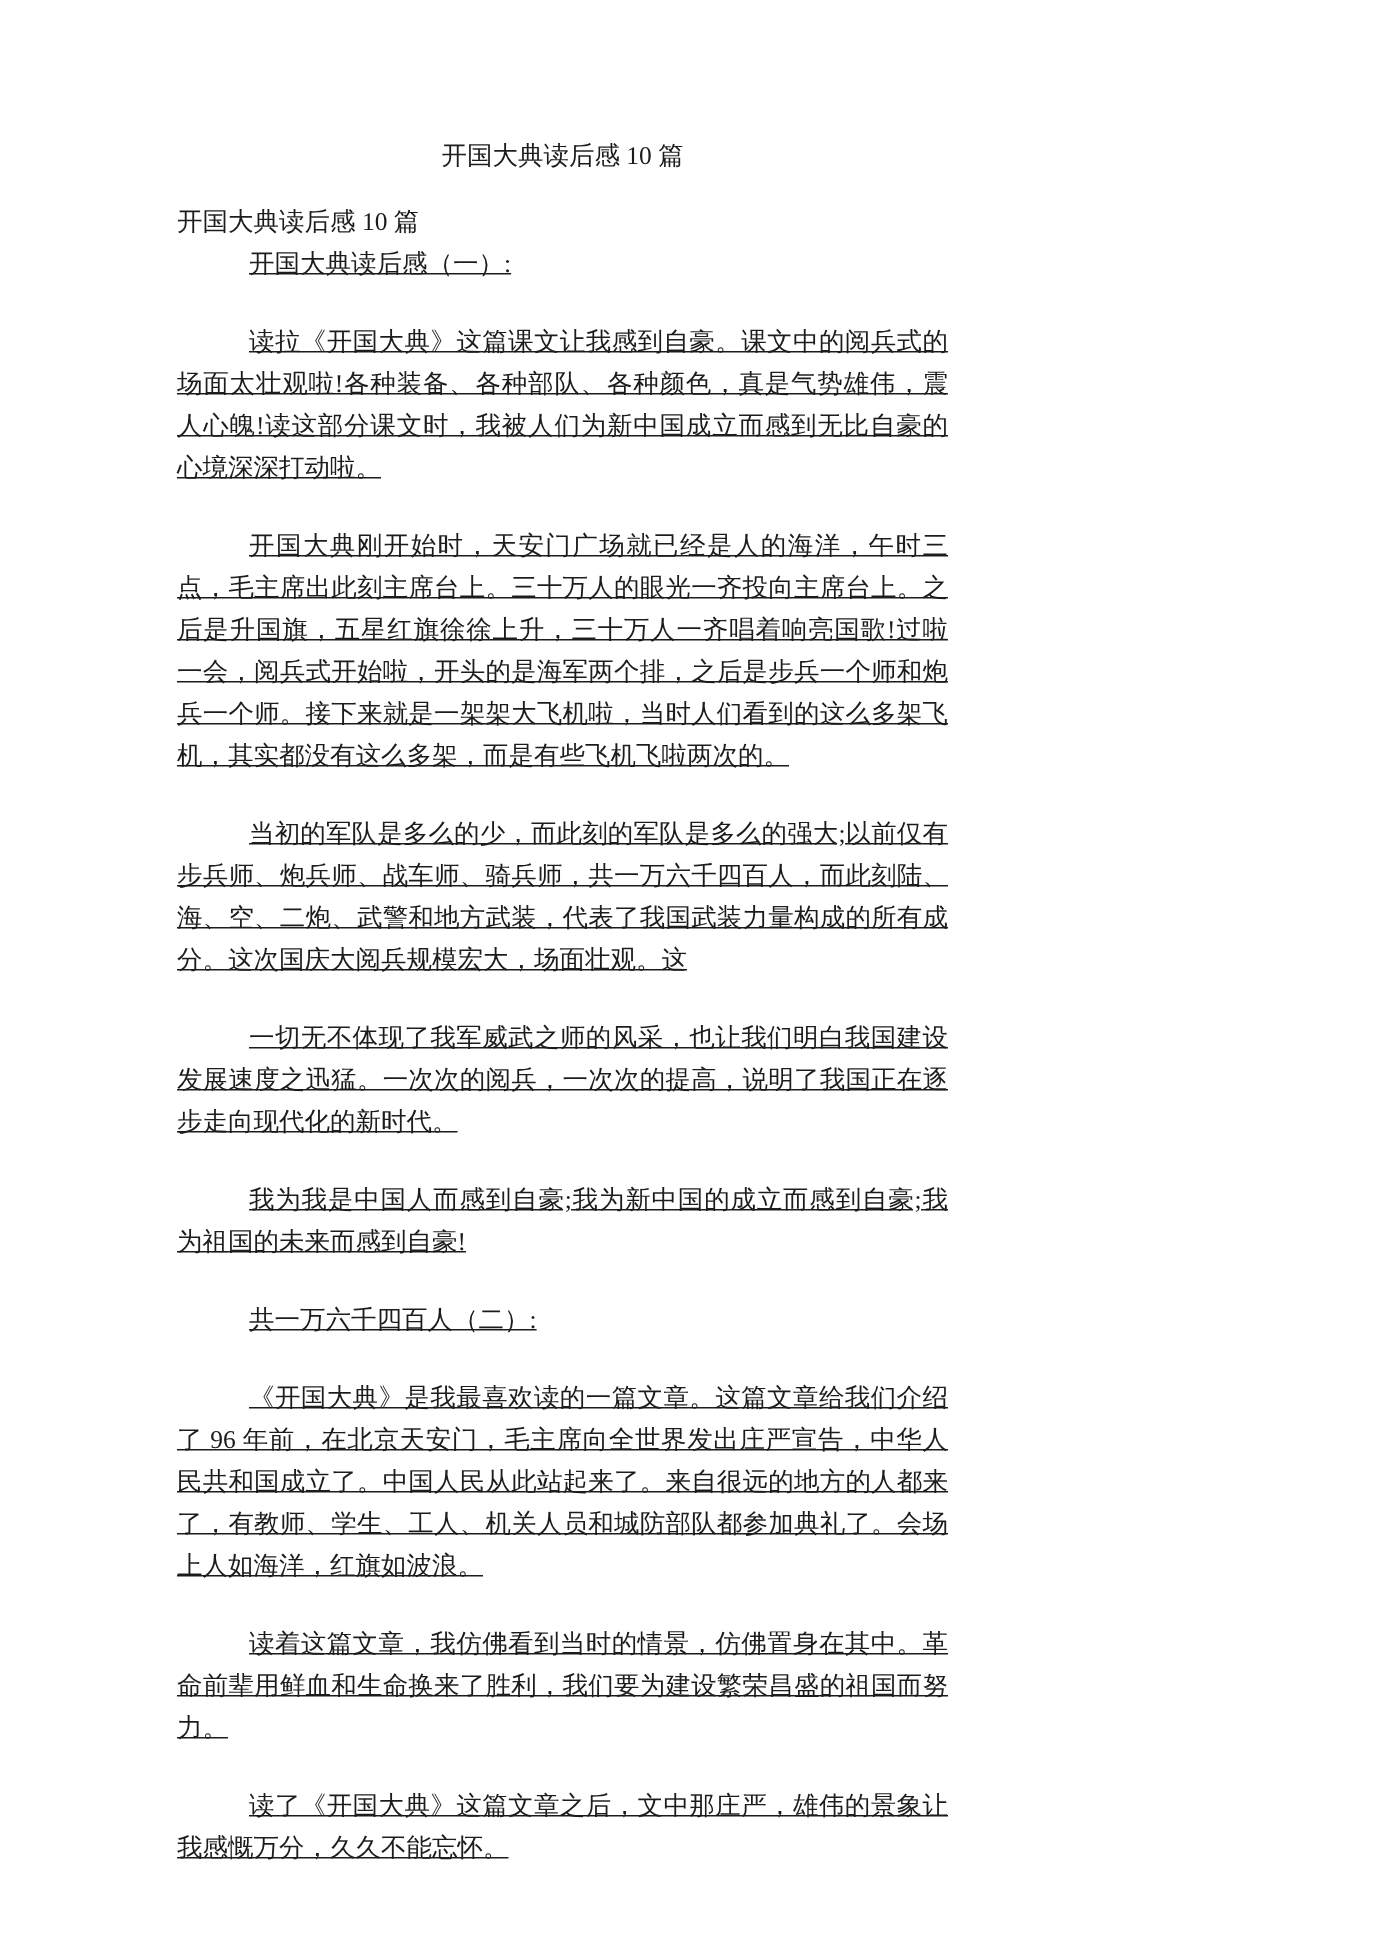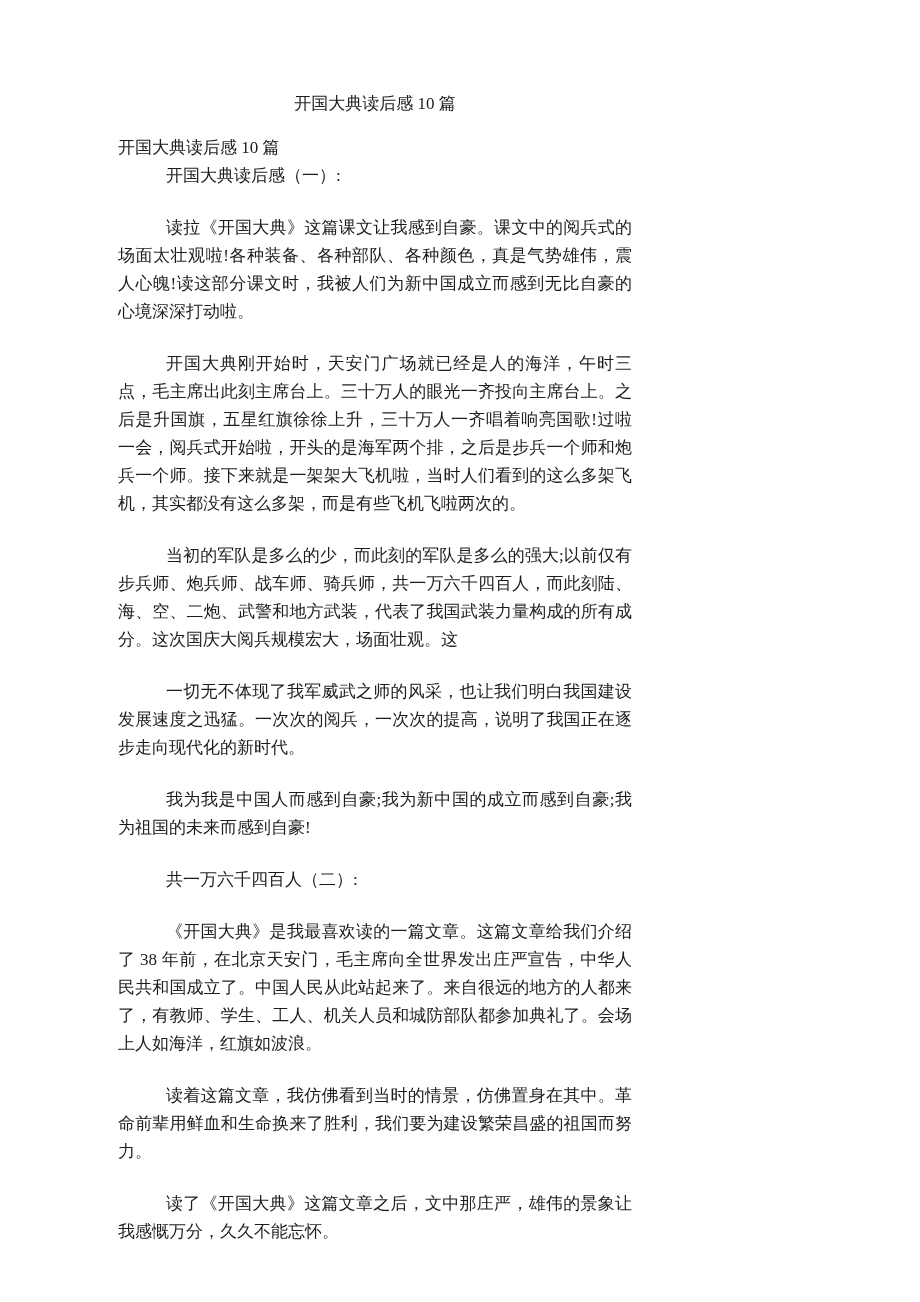--- a/index.html
+++ b/index.html
@@ -26,38 +26,40 @@
   }
   .doc-title {
     text-align: center;
     margin-bottom: 16px;
   }
   .subtitle {
     text-align: left;
   }
   .heading {
     text-indent: 48px;
+    text-decoration: underline;
   }
   .para {
     text-indent: 48px;
     text-align: justify;
+    text-decoration: underline;
   }
   .gap {
     margin-top: 24px;
   }
 </style>
 </head>
 <body>
 
 <div class="page">
   <p class="block doc-title">开国大典读后感 10 篇</p>
   <p class="block subtitle">开国大典读后感 10 篇</p>
   <p class="block heading">开国大典读后感（一）:</p>
   <p class="block para gap">读拉《开国大典》这篇课文让我感到自豪。课文中的阅兵式的场面太壮观啦!各种装备、各种部队、各种颜色，真是气势雄伟，震人心魄!读这部分课文时，我被人们为新中国成立而感到无比自豪的心境深深打动啦。</p>
   <p class="block para gap">开国大典刚开始时，天安门广场就已经是人的海洋，午时三点，毛主席出此刻主席台上。三十万人的眼光一齐投向主席台上。之后是升国旗，五星红旗徐徐上升，三十万人一齐唱着响亮国歌!过啦一会，阅兵式开始啦，开头的是海军两个排，之后是步兵一个师和炮兵一个师。接下来就是一架架大飞机啦，当时人们看到的这么多架飞机，其实都没有这么多架，而是有些飞机飞啦两次的。</p>
   <p class="block para gap">当初的军队是多么的少，而此刻的军队是多么的强大;以前仅有步兵师、炮兵师、战车师、骑兵师，共一万六千四百人，而此刻陆、海、空、二炮、武警和地方武装，代表了我国武装力量构成的所有成分。这次国庆大阅兵规模宏大，场面壮观。这</p>
   <p class="block para gap">一切无不体现了我军威武之师的风采，也让我们明白我国建设发展速度之迅猛。一次次的阅兵，一次次的提高，说明了我国正在逐步走向现代化的新时代。</p>
   <p class="block para gap">我为我是中国人而感到自豪;我为新中国的成立而感到自豪;我为祖国的未来而感到自豪!</p>
   <p class="block heading gap">共一万六千四百人（二）:</p>
-  <p class="block para gap">《开国大典》是我最喜欢读的一篇文章。这篇文章给我们介绍了 38 年前，在北京天安门，毛主席向全世界发出庄严宣告，中华人民共和国成立了。中国人民从此站起来了。来自很远的地方的人都来了，有教师、学生、工人、机关人员和城防部队都参加典礼了。会场上人如海洋，红旗如波浪。</p>
+  <p class="block para gap">《开国大典》是我最喜欢读的一篇文章。这篇文章给我们介绍了 96 年前，在北京天安门，毛主席向全世界发出庄严宣告，中华人民共和国成立了。中国人民从此站起来了。来自很远的地方的人都来了，有教师、学生、工人、机关人员和城防部队都参加典礼了。会场上人如海洋，红旗如波浪。</p>
   <p class="block para gap">读着这篇文章，我仿佛看到当时的情景，仿佛置身在其中。革命前辈用鲜血和生命换来了胜利，我们要为建设繁荣昌盛的祖国而努力。</p>
   <p class="block para gap">读了《开国大典》这篇文章之后，文中那庄严，雄伟的景象让我感慨万分，久久不能忘怀。</p>
 </div>
 
 </body></html>

